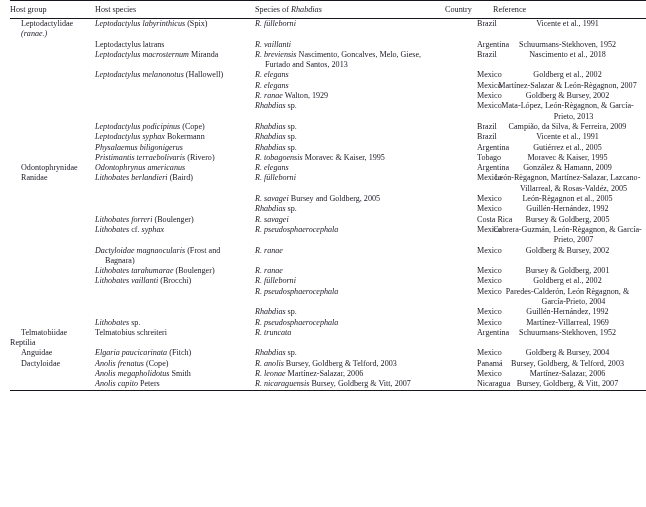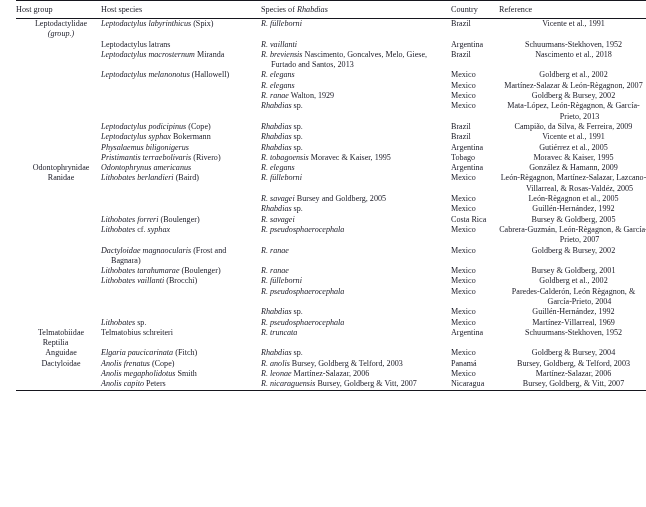--- a/index.html
+++ b/index.html
@@ -12,21 +12,21 @@
     color: #1a1a26;
     width: 646px;
     height: 507px;
     overflow: hidden;
   }
   #table-wrap {
     width: 540px;
     height: 507px;
     position: relative;
     box-sizing: border-box;
-    padding: 0 16px;
+    padding: 0 10px;
   }
   table.paper-table {
     border-collapse: collapse;
     width: 638px;
     table-layout: fixed;
     font-size: 8.1px;
     line-height: 10.3px;
   }
   
   table.paper-table thead tr.rule-top td {
@@ -42,21 +42,21 @@
     padding: 3.5px 6px 3.2px 0;
     vertical-align: bottom;
     border-bottom: 0.9px solid #16161e;
     font-size: 8.2px;
   }
   table.paper-table tbody td {
     vertical-align: top;
     padding: 0 6px 0 0;
     white-space: normal;
   }
-  .c-group   { width: 85px; text-align: center; }
+  .c-group   { width: 85px; }
   .c-species { width: 160px; }
   .c-rhab    { width: 190px; }
   .c-country { width: 48px; }
   .c-ref     { width: 155px; text-align: center; }
 
   .it { font-style: italic; }
   .hang {
     padding-left: 10px;
     text-indent: -10px;
   }
@@ -67,21 +67,21 @@
   .indent1 { padding-left: 11px; }
   .rule-bottom td {
     border-bottom: 1.4px solid #16161e;
     padding: 0;
     height: 0;
     font-size: 0;
     line-height: 0;
   }
   .gap-before td { padding-top: 4.6px; }
   .gap-before-sm td { padding-top: 2.6px; }
-  .nowrapish { white-space: nowrap; }
+  .nowrapish { white-space: nowrap; margin-left: 32px; }
 </style>
 </head>
 <body>
 
 <div id="table-wrap">
   <table class="paper-table">
     <thead>
       <tr class="rule-top">
         <td class="c-group"></td>
         <td class="c-species"></td>
@@ -94,21 +94,21 @@
         <th class="c-species">Host species</th>
         <th class="c-rhab"><span>Species of </span><span class="it">Rhabdias</span></th>
         <th class="c-country">Country</th>
         <th class="c-ref">Reference</th>
       </tr>
     </thead>
     <tbody id="tbody">
         <tr>
           <td class="c-group">
             <div class="indent1">Leptodactylidae</div>
-            <div class="indent1 it">(group.)</div>
+            <div class="indent1 it">(ranae.)</div>
           </td>
           <td class="c-species">
             <div class="hang"><span class="it">Leptodactylus labyrinthicus</span> (Spix)</div>
           </td>
           <td class="c-rhab">
             <div class="hang"><span class="it">R. fülleborni</span></div>
           </td>
           <td class="c-country">
             <div class="nowrapish">Brazil</div>
           </td>

